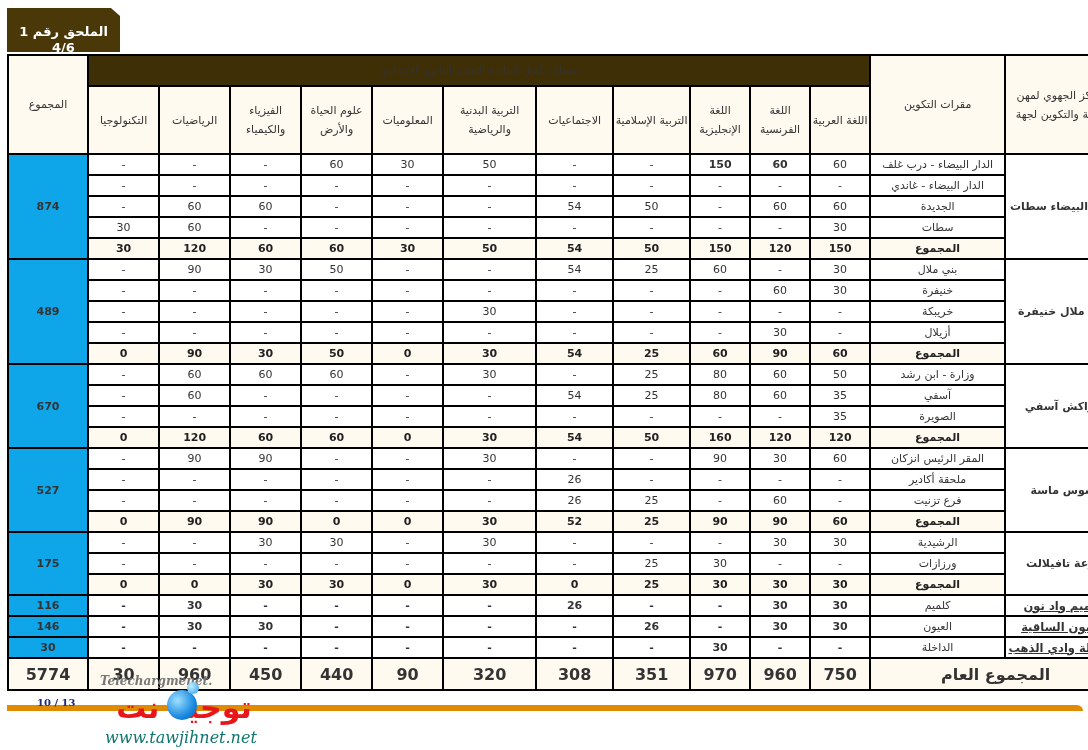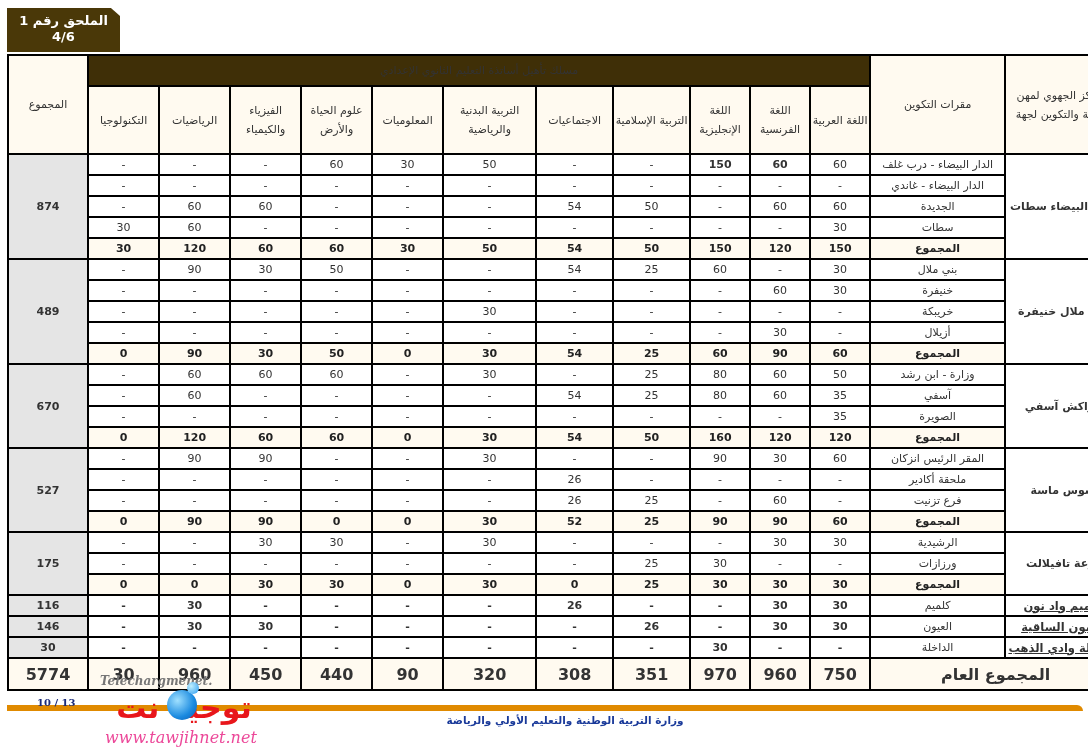--- a/index.html
+++ b/index.html
@@ -1,40 +1,40 @@
 <!DOCTYPE html>
 <html><head>
 <meta charset="utf-8">
 <style>
   html, body { margin:0; padding:0; background:#ffffff; }
   body { width:1088px; height:750px; position:relative; overflow:hidden; font-family:"DejaVu Sans", sans-serif; }
-  .tag { position:absolute; left:7px; top:8px; width:113px; height:44px; background:#4a3808; color:#fff; text-align:center; font-weight:bold; font-size:13px; line-height:16px; padding-top:5px; box-sizing:border-box; clip-path:polygon(0 0, 92% 0, 100% 18%, 100% 100%, 0 100%); }
+  .tag { position:absolute; left:7px; top:8px; width:113px; height:44px; background:#4a3808; color:#fff; text-align:center; font-weight:bold; font-size:13px; line-height:16px; padding-top:16px; box-sizing:border-box; clip-path:polygon(0 0, 92% 0, 100% 18%, 100% 100%, 0 100%); }
   .tag div { direction:rtl; }
   table.main { position:absolute; left:7px; top:54px; width:1076px; border-collapse:collapse; direction:rtl; table-layout:fixed; }
   table.main td, table.main th { border:2.5px solid #000; text-align:center; vertical-align:middle; padding:0; font-size:11px; color:#333; font-family:"DejaVu Sans", sans-serif; }
   th { font-weight:normal; background:#fffaf0; font-size:12px; line-height:19px; color:#111; }
   th.band { background:#3f2f07; color:#fff; height:29px; font-size:12px; }
   .h-subj { height:66px; }
   td { height:19px; background:#fff; }
   td.region { background:#fff; font-size:12.5px; font-weight:bold; color:#111; }
   td.center { font-size:10px; color:#222; }
   tr.sum td { background:#fffaf0; font-weight:bold; color:#222; }
-  td.total { background:#e5e5e5; font-weight:bold; font-size:12px; color:#222; }
+  td.total { background:#0ea5e9; font-weight:bold; font-size:12px; color:#222; }
   td.b { font-weight:bold; }
   tr.grand td { height:30px; background:#fffaf0; font-weight:bold; font-size:16px; }
   .single td { height:19px;margin-left:24px; }
   .single td.region { font-size:11.5px; text-decoration:underline; }
   .footer-line { position:absolute; left:7px; top:705px; width:1076px; height:6px; background:#e08a00; border-radius:0 6px 0 0; }
   .page { position:absolute; left:37px; top:697px; font-size:10px; color:#1a2a7a; font-weight:bold; font-family:"DejaVu Serif", serif;text-align:center; }
   .logo { position:absolute; left:95px; top:674px; width:180px; height:76px; }
   .logo .wm { position:absolute; left:5px; top:0; font-family:"DejaVu Serif", serif; font-style:italic; font-size:12px; color:#777;font-weight:bold; }
   .logo .ar { position:absolute; left:0; top:16px; font-size:30px; color:#e8161b; font-weight:bold; direction:rtl; width:178px; text-align:center; }
   .logo .ball { position:absolute; left:72px; top:16px; width:30px; height:30px; border-radius:50%; background:radial-gradient(circle at 35% 35%, #9fe0ff, #1a8ae0 60%, #0a5ab0); }
   .logo .ball2 { position:absolute; left:92px; top:8px; width:12px; height:12px; border-radius:50%; background:radial-gradient(circle at 35% 35%, #bfefff, #2a9af0); }
-  .logo .url { position:absolute; left:10px; top:54px; font-family:"DejaVu Serif", serif; font-style:italic; font-size:16px; color:#ec4899; }
+  .logo .url { position:absolute; left:10px; top:54px; font-family:"DejaVu Serif", serif; font-style:italic; font-size:16px; color:#0f766e; }
   .ministry { position:absolute; left:300px; top:712px; width:530px; text-align:center; direction:rtl; color:#1a3a9a; font-size:10.5px; font-weight:bold; line-height:16px; }
 </style>
 </head>
 <body>
 
 <div class="tag">
   <div>الملحق رقم 1</div>
   <div>4/6</div>
 </div>
 
@@ -450,14 +450,13 @@
 <div class="footer-line"></div>
 <div class="page">10 / 13</div>
 <div class="logo">
   <div class="wm">Telechargmenet.</div>
   <div class="ar">توجيه نت</div>
   <div class="ball"></div>
   <div class="ball2"></div>
   <div class="url">www.tawjihnet.net</div>
 </div>
 <div class="ministry">
-  <div>وزارة التربية الوطنية والتعليم الأولي والرياضة</div>
 </div>
 
 </body></html>

